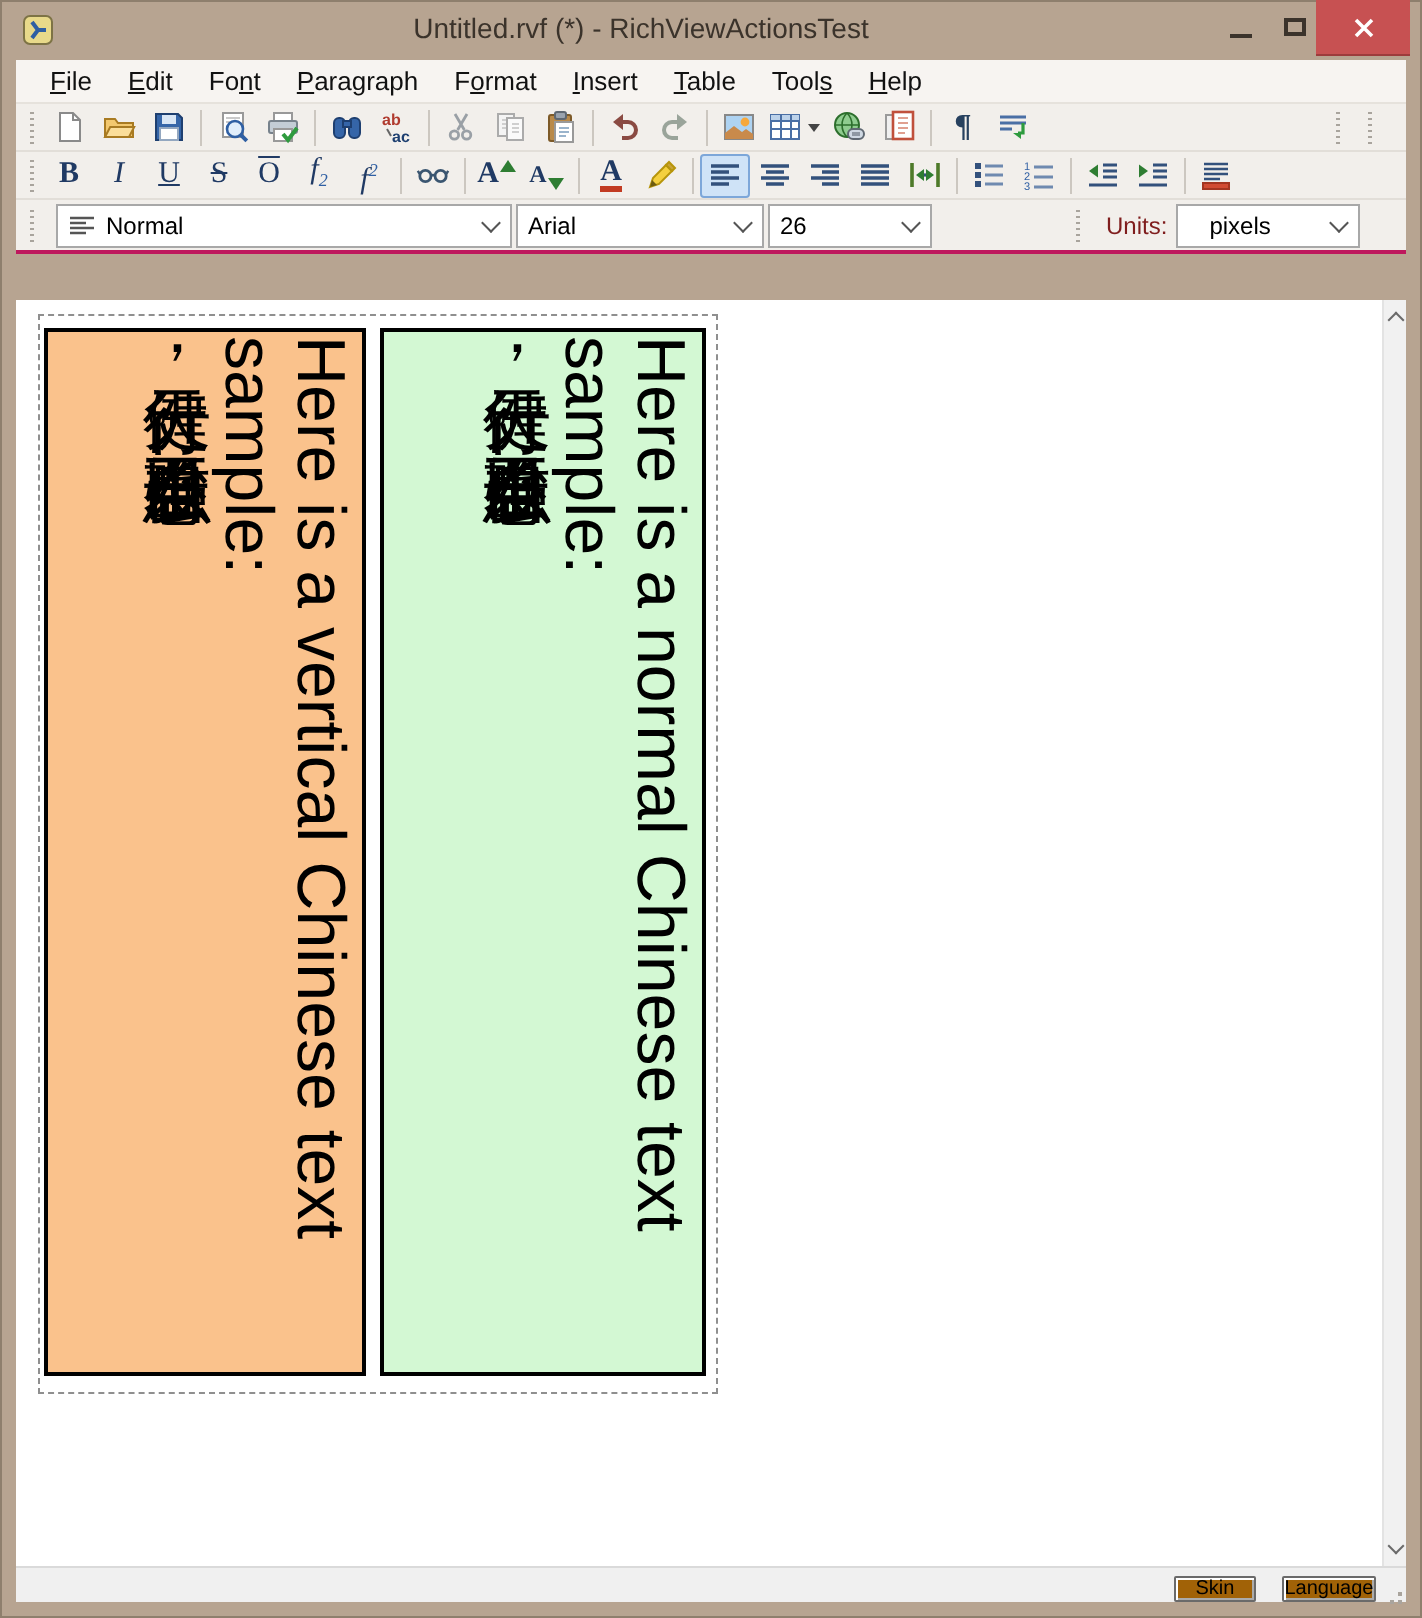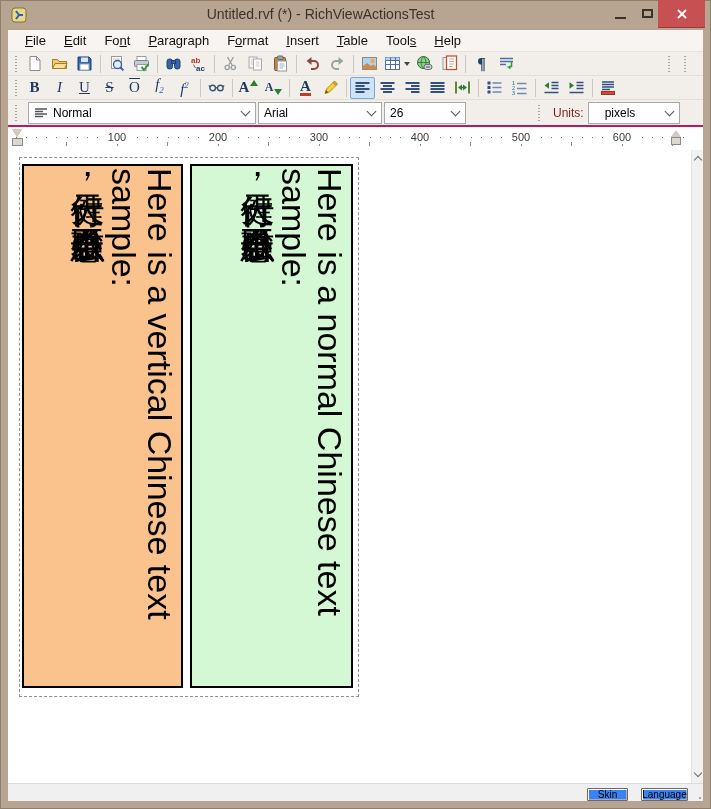--- a/index.html
+++ b/index.html
@@ -105,21 +105,21 @@
   .sarr.up{top:0;}
   .sarr.down{bottom:0;}
   .schev{width:6px;height:6px;border-right:1.5px solid #6a6a6a;border-bottom:1.5px solid #6a6a6a;}
   .sarr.up .schev{transform:rotate(-135deg);margin-top:3px;}
   .sarr.down .schev{transform:rotate(45deg);margin-bottom:3px;}
 
   
   .statusbar{position:absolute;left:8px;right:8px;top:783px;height:18px;background:#f0f0f0;
     border-top:1px solid #dadada;}
   .sbtn{position:absolute;top:4px;height:13px;font-size:10px;line-height:10px;color:#000;
-    background:#3b82f6;border:1px solid #6a6a6a;border-radius:1px;
+    background:#a16207;border:1px solid #6a6a6a;border-radius:1px;
     box-shadow:inset 1px 1px 0 #ffffff, inset -1px -1px 0 #ababab;
     display:flex;align-items:center;justify-content:center;font-family:"Liberation Sans",sans-serif;}
   .sbtn-skin{left:579px;width:41px;}
   .sbtn-lang{left:633px;width:47px;}
   .rgrip{position:absolute;right:1px;top:6px;width:10px;height:10px;}
 </style>
 </head>
 <body>
 
 <div class="window">
@@ -511,29 +511,20 @@
       <span class="chev"></span>
     </span>
     <span class="grip" style="margin-left:72px;"></span>
     <span class="units-label">Units:</span>
     <span class="combo combo-units">
       <span class="val">pixels</span>
       <span class="chev"></span>
     </span>
   </div>
 
-  <div class="ruler">
-    <span class="rdots"></span>
-    <span class="rmid"></span>
-    <span class="rnums"><span class="rnum" style="left: 109px;">100</span><span class="rnum" style="left: 210px;">200</span><span class="rnum" style="left: 311px;">300</span><span class="rnum" style="left: 412px;">400</span><span class="rnum" style="left: 513px;">500</span><span class="rnum" style="left: 614px;">600</span></span>
-    <span class="mk mk-fl"></span>
-    <span class="mk mk-sq"></span>
-    <span class="mk mk-rtri"></span>
-    <span class="mk mk-rsq"></span>
-  </div>
 
   <div class="editor">
     <div class="table-outline"></div>
     <div class="cell cell-0" id="cell0" style="background: rgb(250, 194, 140);">
         <div class="tl">Here is a vertical Chinese text</div>
         <div class="tl">sample:</div>
         <div class="tl">天行健，君子以自強不息。</div>
       </div>
     <div class="cell cell-1" id="cell1" style="background: rgb(211, 248, 211);">
         <div class="tl">Here is a normal Chinese text</div>

